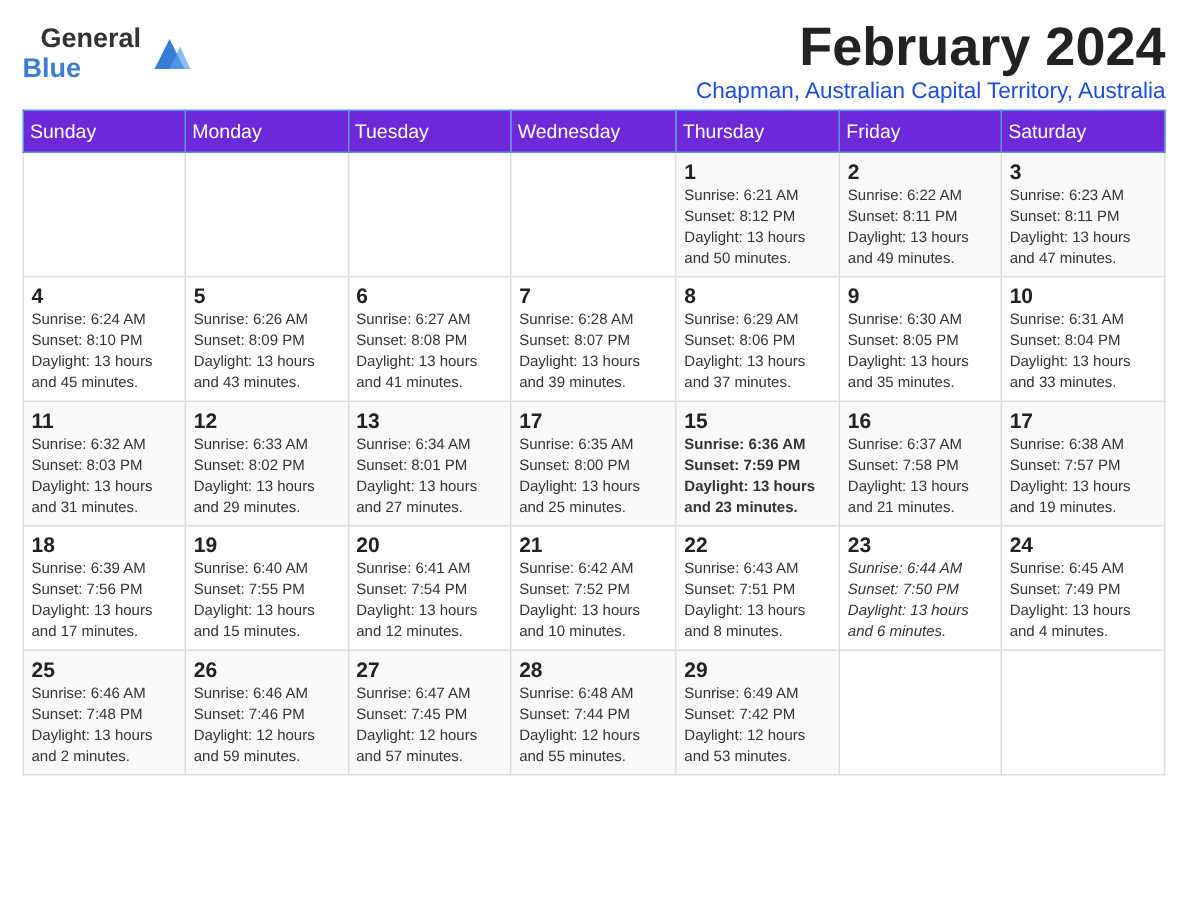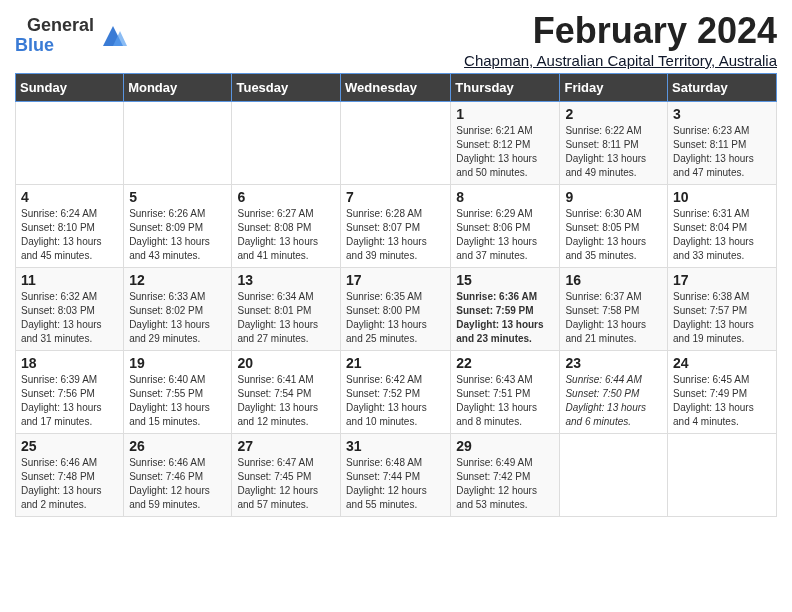--- a/index.html
+++ b/index.html
@@ -45,35 +45,34 @@
     .title-section {
       text-align: right;
     }
     .main-title {
       font-size: 36px;
       font-weight: bold;
       color: #222;
     }
     .subtitle {
       font-size: 15px;
-      color: #0f172a;
-      text-decoration: underline;
+      color: #1d4ed8;
     }
     table {
       width: 100%;
       border-collapse: collapse;
       font-size: 11px;
     }
     thead tr th {
-      background-color: #404040;
+      background-color: #6d28d9;
       color: #fff;
       padding: 6px 4px;
       text-align: left;
       font-size: 13px;
-      font-weight: bold;
+      font-weight: normal;
       border: 1px solid #5a95e0;
     }
     tbody tr td {
       vertical-align: top;
       padding: 4px 5px;
       border: 1px solid #ddd;
       width: 113px;
       min-height: 80px;
       background: #fff;
     }
@@ -243,21 +242,21 @@
 Daylight: 13 hours
 and 2 minutes.</span></td>
         <td><span class="day-number">26</span><span class="day-info" style="white-space: pre-line;">Sunrise: 6:46 AM
 Sunset: 7:46 PM
 Daylight: 12 hours
 and 59 minutes.</span></td>
         <td><span class="day-number">27</span><span class="day-info" style="white-space: pre-line;">Sunrise: 6:47 AM
 Sunset: 7:45 PM
 Daylight: 12 hours
 and 57 minutes.</span></td>
-        <td><span class="day-number">31</span><span class="day-info" style="white-space: pre-line;">Sunrise: 6:48 AM
+        <td><span class="day-number">28</span><span class="day-info" style="white-space: pre-line;">Sunrise: 6:48 AM
 Sunset: 7:44 PM
 Daylight: 12 hours
 and 55 minutes.</span></td>
         <td><span class="day-number">29</span><span class="day-info" style="white-space: pre-line;">Sunrise: 6:49 AM
 Sunset: 7:42 PM
 Daylight: 12 hours
 and 53 minutes.</span></td>
         <td class="empty-cell"></td>
         <td class="empty-cell"></td>
       </tr>

